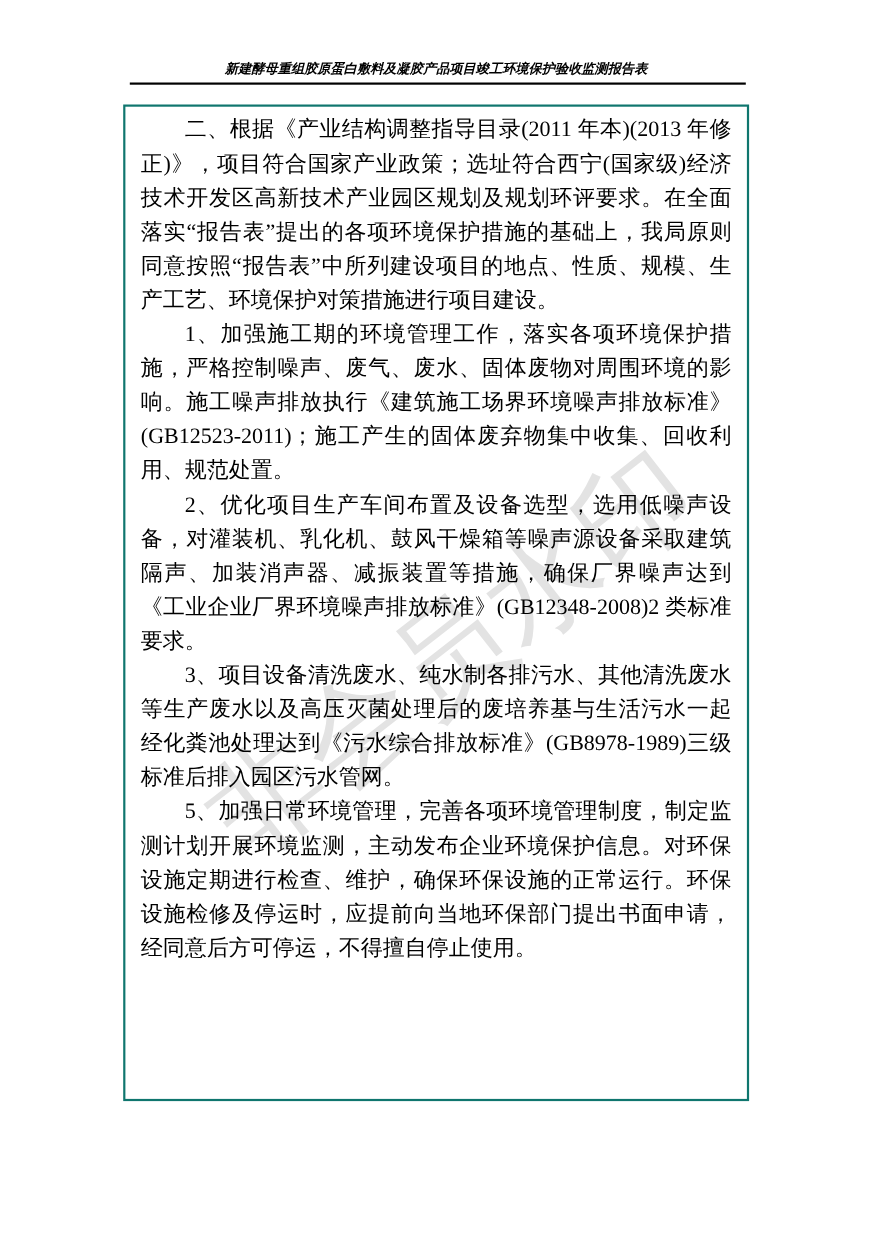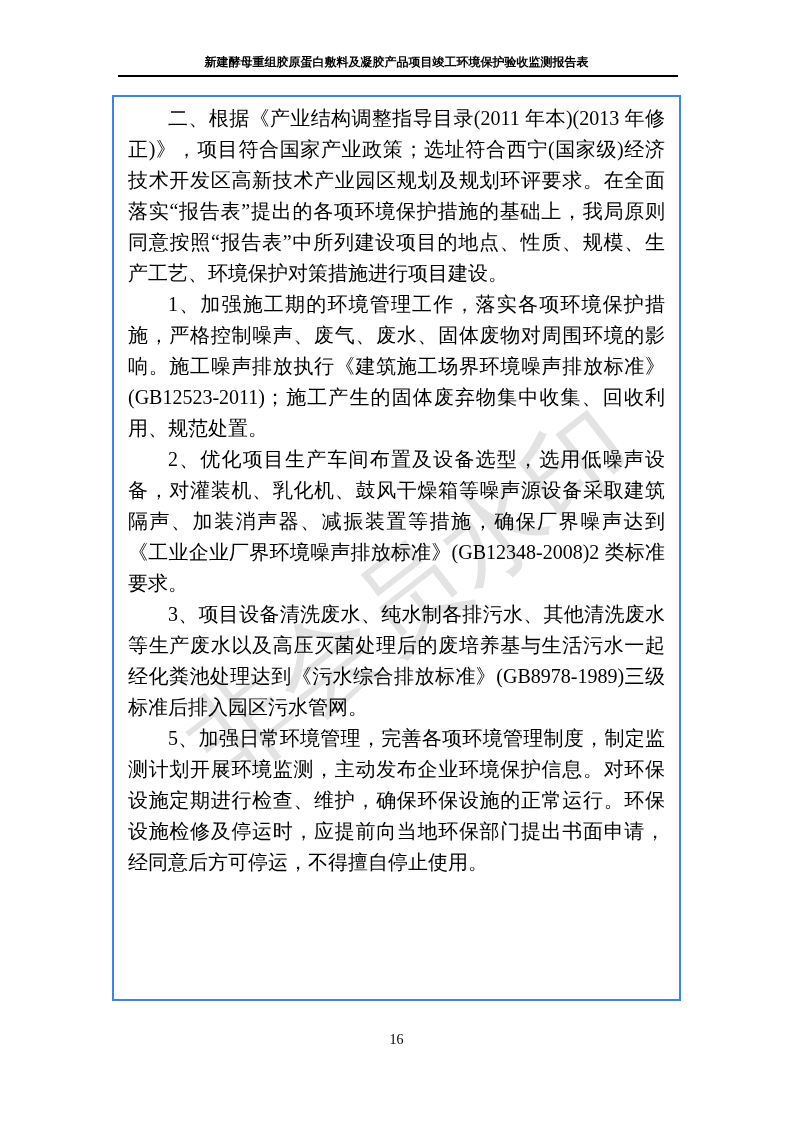--- a/index.html
+++ b/index.html
@@ -20,20 +20,21 @@
     position: absolute;
     top: 54px;
     left: 0;
     width: 793px;
     text-align: center;
     font-size: 12px;
     font-weight: bold;
     letter-spacing: 0;
     color: #000000;
     z-index: 2;
+    font-style: italic;
   }
   .header-rule {
     position: absolute;
     top: 75px;
     left: 118px;
     width: 560px;
     height: 2px;
     background: #000000;
     z-index: 2;
   }
@@ -53,21 +54,21 @@
     font-family: "Liberation Sans", "DejaVu Sans", sans-serif;
     letter-spacing: 2px;
     user-select: none;
   }
   .content-box {
     position: absolute;
     top: 95px;
     left: 112px;
     width: 569px;
     height: 906px;
-    border: 2px solid #3b82f6;
+    border: 2px solid #0f766e;
     box-sizing: border-box;
     padding: 6px 14px 0 14px;
     background: transparent;
     z-index: 1;
   }
   .content-box p {
     margin: 0;
     font-size: 20px;
     line-height: 31px;
     text-align: justify;
@@ -98,15 +99,14 @@
 
   <div class="content-box">
     <p>二、根据《产业结构调整指导目录(2011 年本)(2013 年修正)》，项目符合国家产业政策；选址符合西宁(国家级)经济技术开发区高新技术产业园区规划及规划环评要求。在全面落实“报告表”提出的各项环境保护措施的基础上，我局原则同意按照“报告表”中所列建设项目的地点、性质、规模、生产工艺、环境保护对策措施进行项目建设。</p>
     <p>1、加强施工期的环境管理工作，落实各项环境保护措施，严格控制噪声、废气、废水、固体废物对周围环境的影响。施工噪声排放执行《建筑施工场界环境噪声排放标准》(GB12523-2011)；施工产生的固体废弃物集中收集、回收利用、规范处置。</p>
     <p>2、优化项目生产车间布置及设备选型，选用低噪声设备，对灌装机、乳化机、鼓风干燥箱等噪声源设备采取建筑隔声、加装消声器、减振装置等措施，确保厂界噪声达到《工业企业厂界环境噪声排放标准》(GB12348-2008)2 类标准要求。</p>
     <p>3、项目设备清洗废水、纯水制各排污水、其他清洗废水等生产废水以及高压灭菌处理后的废培养基与生活污水一起经化粪池处理达到《污水综合排放标准》(GB8978-1989)三级标准后排入园区污水管网。</p>
     <p>5、加强日常环境管理，完善各项环境管理制度，制定监测计划开展环境监测，主动发布企业环境保护信息。对环保设施定期进行检查、维护，确保环保设施的正常运行。环保设施检修及停运时，应提前向当地环保部门提出书面申请，经同意后方可停运，不得擅自停止使用。</p>
 
   </div>
 
-  <div class="page-number">16</div>
 
 </div>
 
 </body></html>

